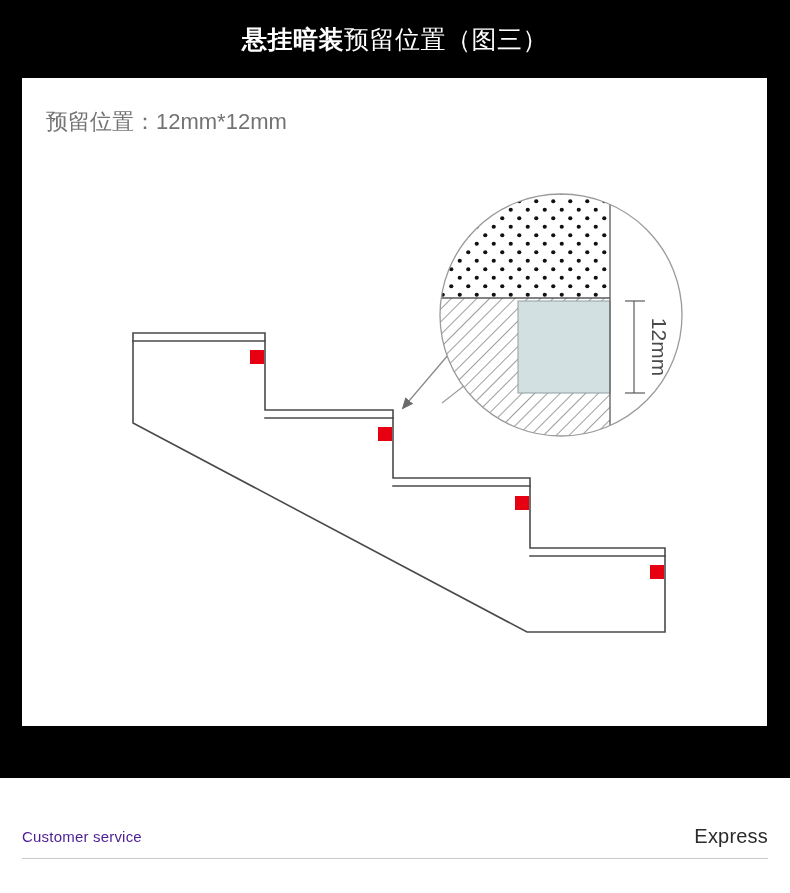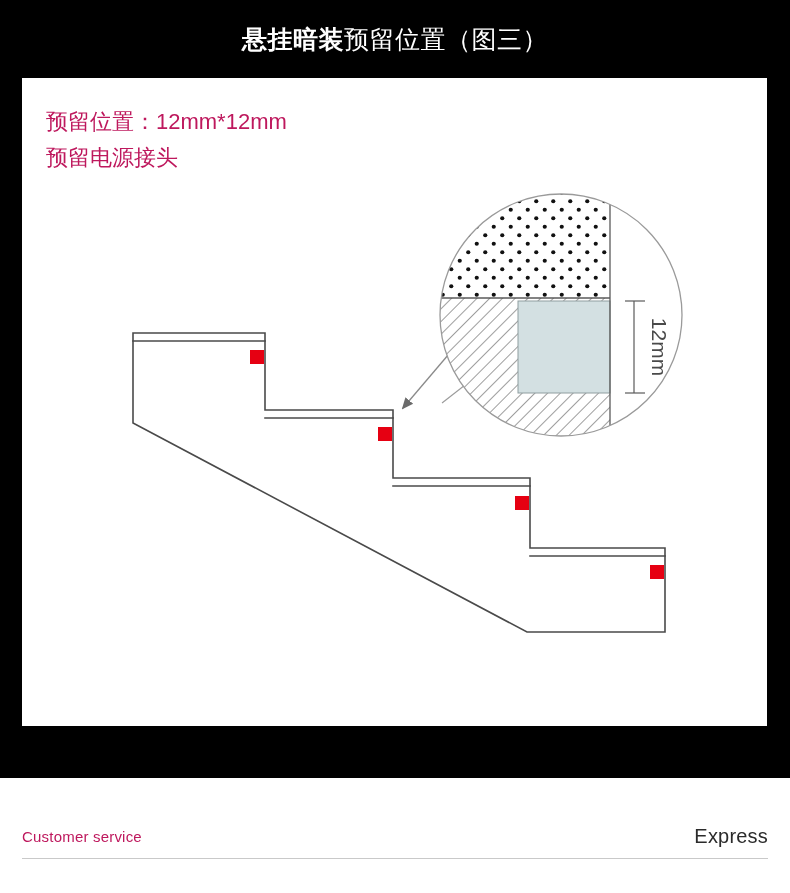--- a/index.html
+++ b/index.html
@@ -59,21 +59,21 @@
     height: 648px;
     background: #ffffff;
     overflow: hidden;
   }
 
   
   #caption {
     position: absolute;
     left: 24px;
     top: 26px;
-    color: #be185d;
+    color: #737373;
     font-size: 22px;
     line-height: 36px;
     white-space: nowrap;
   }
   #caption .line {
     display: block;
   }
 
   
   #drawing {
@@ -107,21 +107,21 @@
     position: absolute;
     left: 22px;
     top: 42px;
     width: 746px;
     height: 32px;
     display: flex;
     align-items: center;
     justify-content: space-between;
   }
   #footer-left {
-    color: #be185d;
+    color: #4c1d95;
     font-size: 15px;
     letter-spacing: 0.2px;
   }
   #footer-right {
     color: #2b2b2b;
     font-size: 20px;
     font-weight: 400;
     letter-spacing: 0.2px;
   }
   #footer-divider {
@@ -141,21 +141,20 @@
   <div id="title-band">
     <div id="title-text">
       <span class="strong">悬挂暗装</span><span class="normal">预留位置（图三）</span>
     </div>
   </div>
 
   <div id="panel">
 
     <div id="caption">
       <span class="line">预留位置：12mm*12mm</span>
-      <span class="line">预留电源接头</span>
     </div>
 
     <svg id="drawing" viewBox="0 0 745 648">
       <defs>
 
         <pattern id="hatch45" width="9" height="9" patternUnits="userSpaceOnUse" patternTransform="rotate(45)">
           <line x1="0" y1="0" x2="0" y2="9" stroke="#4d4d4d" stroke-width="1.1"></line>
         </pattern>
 
         <pattern id="dots" width="17" height="17" patternUnits="userSpaceOnUse">

